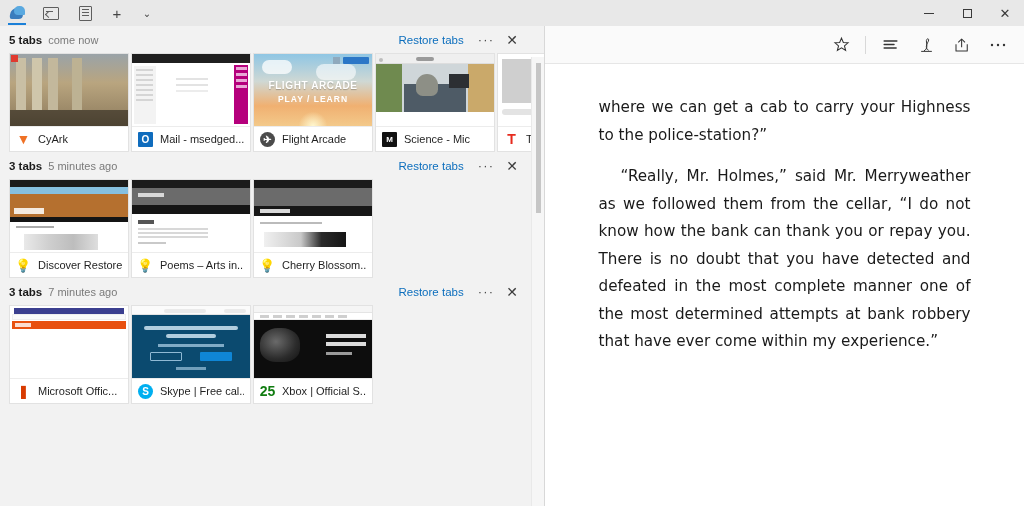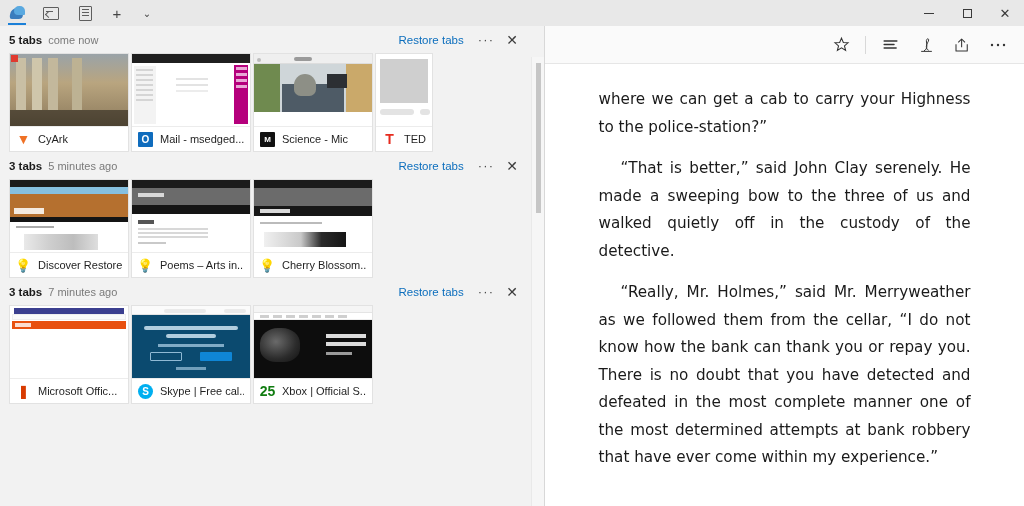--- a/index.html
+++ b/index.html
@@ -340,21 +340,21 @@
     padding-top: 22px;
   }
   .reader {
     width: 372px;
     font-family: "DejaVu Sans", sans-serif;
     font-size: 15.2px;
     line-height: 27.5px;
     color: #1a1a1a;
     text-align: justify;
   }
-  .reader p { margin-bottom: 14px; }
+  .reader p { margin-bottom: 14px; margin-top: 8px; }
   .reader p.indent { text-indent: 22px; }
 </style>
 </head>
 <body>
 
 <div class="app">
 
   <div class="titlebar">
     <div class="tb-left">
       <div class="tb-icon-btn active-underline">
@@ -425,20 +425,35 @@
                 <span class="accent"></span>
                   <span class="acc2"></span>
                   <span class="body2"></span>
               </div>
               <div class="cardlabel">
                 <span class="favicon fav-mail">O</span>
                 <span class="cardtitle">Mail - msedged...</span>
               </div>
             </div>
 
+            <div class="card">
+              <div class="thumb th-flight">
+                <span class="cloud1"></span>
+                  <span class="cloud2"></span>
+                  <span class="sun"></span>
+                <span class="sq"></span>
+                  <span class="btn"></span>
+                <span class="t1">FLIGHT ARCADE</span>
+                <span class="t2">PLAY / LEARN</span>
+              </div>
+              <div class="cardlabel">
+                <span class="favicon fav-flight">✈</span>
+                <span class="cardtitle">Flight Arcade</span>
+              </div>
+            </div>
 
             <div class="card">
               <div class="thumb th-mic">
                 <span class="chrome"></span>
                   <span class="dot"></span>
                   <span class="pill"></span>
                 <span class="photo"></span>
                   <span class="ph2"></span>
                   <span class="ph3"></span>
                   <span class="tv"></span>
@@ -627,20 +642,19 @@
             <circle cx="4" cy="4" r="1.6"></circle>
               <circle cx="12" cy="4" r="1.6"></circle>
               <circle cx="20" cy="4" r="1.6"></circle>
           </svg>
         </div>
       </div>
 
       <div class="readwrap">
         <div class="reader">
           <p>where we can get a cab to carry your Highness to the police-station?”</p>
-          <p class="indent">“That is better,” said John Clay serenely. He made a sweeping bow to the three of us and walked quietly off in the custody of the detective.</p>
           <p class="indent">“Really, Mr. Holmes,” said Mr. Merryweather as we followed them from the cellar, “I do not know how the bank can thank you or repay you. There is no doubt that you have detected and defeated in the most complete manner one of the most determined attempts at bank robbery that have ever come within my experience.”</p>
         </div>
       </div>
     </div>
 
   </div>
 </div>
 
 </body></html>

